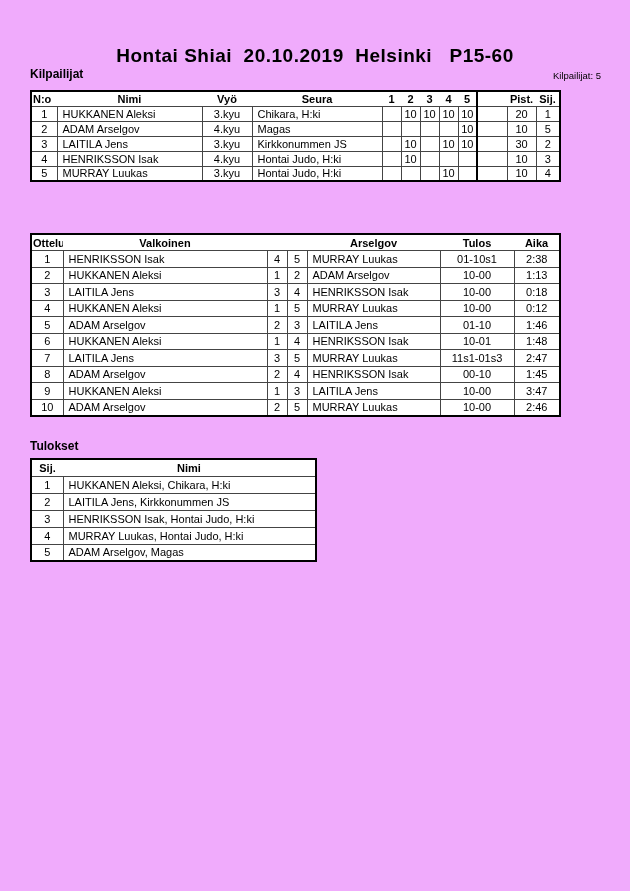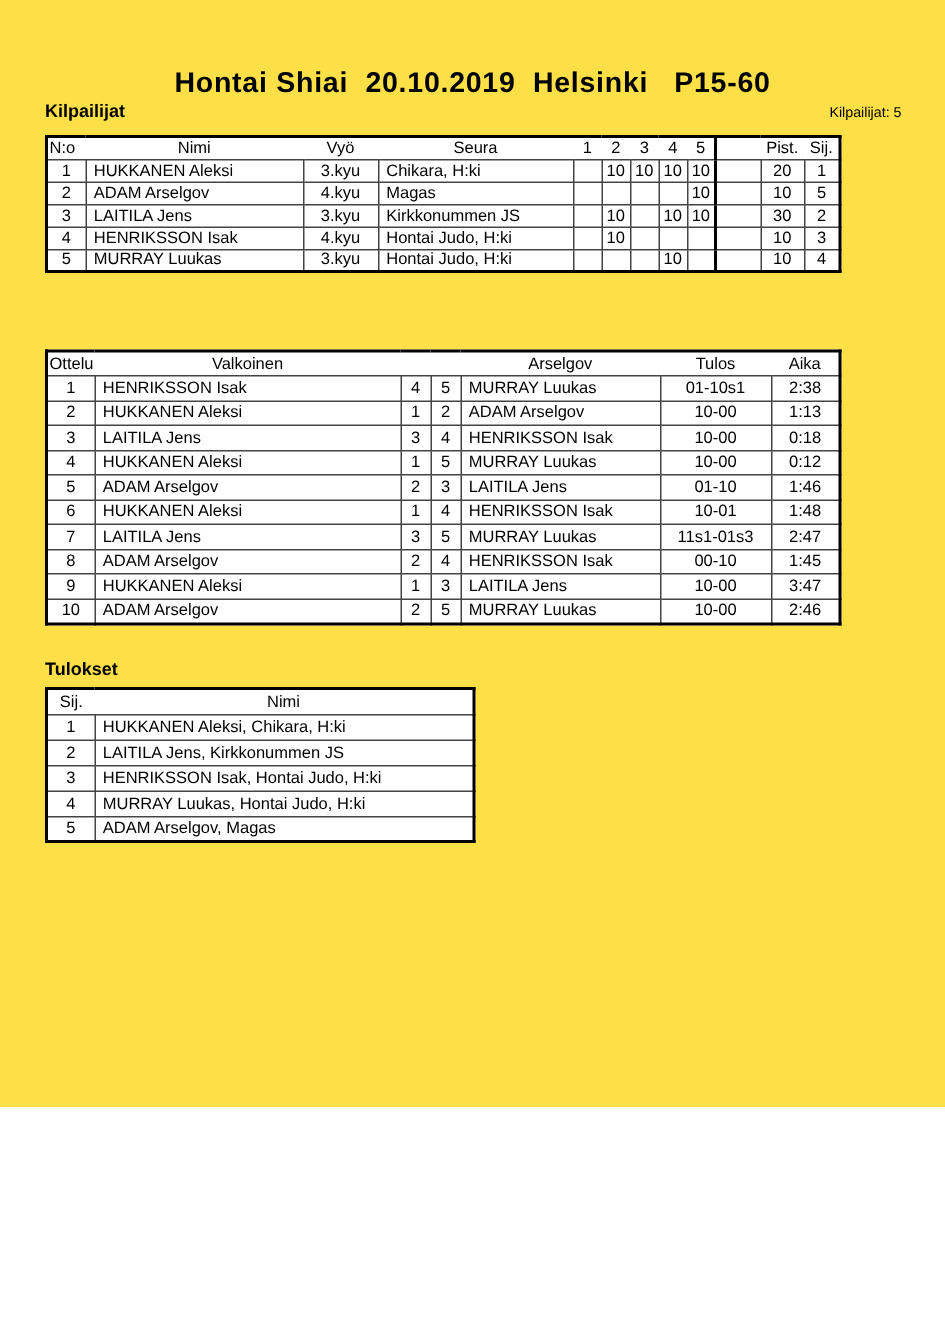--- a/index.html
+++ b/index.html
@@ -3,22 +3,22 @@
 <meta charset="utf-8">
 <style>
   html, body {
     margin: 0; padding: 0;
     background: #ffffff;
     font-family: "Liberation Sans", sans-serif;
     color: #000000;
   }
   .page {
     position: relative;
-    width: 630px; height: 738px;
-    background: #fde047;
+    width: 630px; height: 891px;
+    background: #f0abfc;
     overflow: hidden;
   }
   .doc-title {
     position: absolute;
     top: 45px; left: 0; width: 630px;
     text-align: center;
     font-size: 19px;
     font-weight: bold;
     letter-spacing: 0.5px;
     white-space: pre;
@@ -41,21 +41,21 @@
   table.tbl {
     position: absolute;
     border-collapse: collapse;
     table-layout: fixed;
     background: #ffffff;
     border: 2px solid #000000;
     font-size: 11px;
   }
   .tbl th {
     font-size: 11px;
-    font-weight: normal;
+    font-weight: bold;
     padding: 0;
     border: none;
     text-align: center;
     white-space: nowrap;
     overflow: hidden;
   }
   .tbl td {
     border: 1px solid #444444;
     padding: 0 2px;
     text-align: center;

